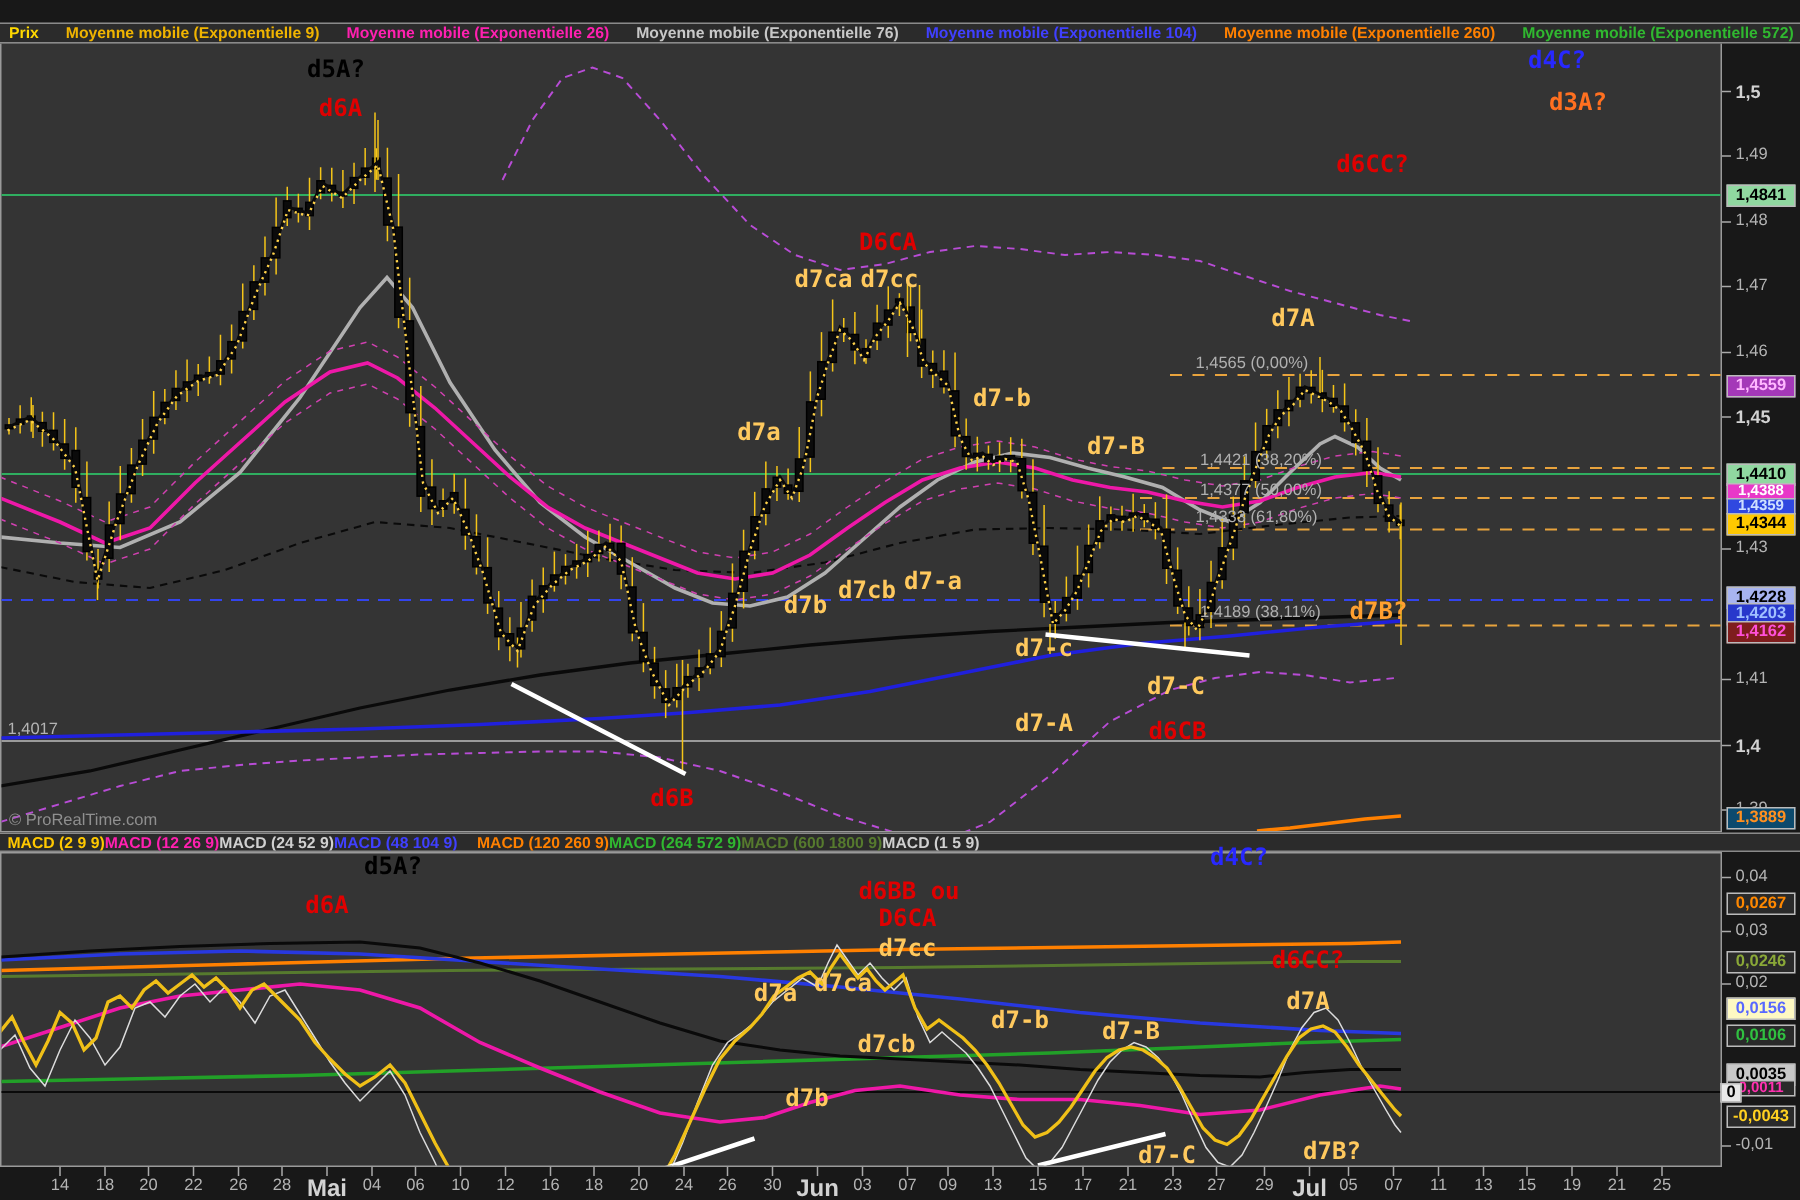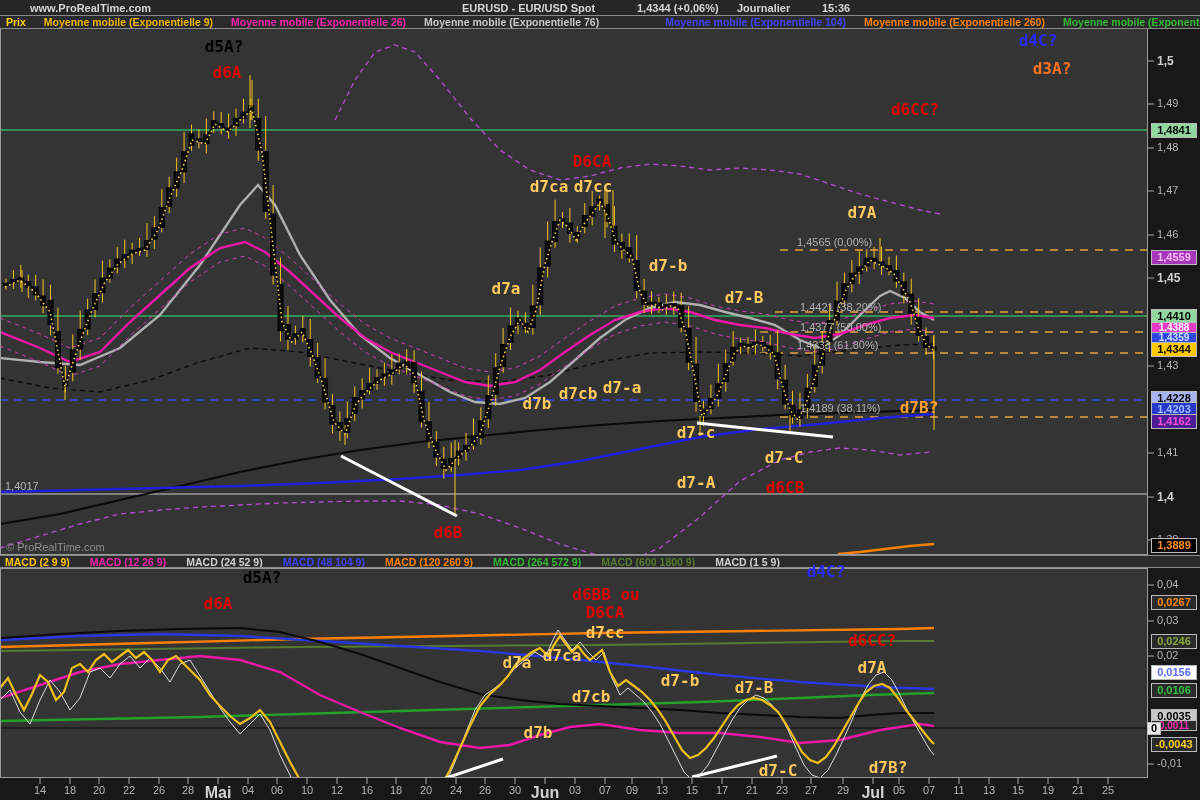--- a/index.html
+++ b/index.html
@@ -5,21 +5,21 @@
   html,body{margin:0;padding:0;background:#181818;}
   #screen{position:relative;width:1200px;height:800px;background:#181818;overflow:hidden;
           font-family:"Liberation Sans",sans-serif;}
   #chart-svg{position:absolute;left:0;top:0;z-index:1;}
   .bar{position:absolute;left:0;width:1200px;background:#2b2b2b;box-sizing:border-box;
        border-top:1px solid #8a8a8a;border-bottom:1px solid #8a8a8a;display:flex;align-items:center;
        overflow:hidden;white-space:nowrap;z-index:3;}
   #title-bar{top:0;height:15px;border:none;background:#262626;}
   #title-bar span{font-weight:bold;font-size:11px;color:#d6d6d6;}
   #legend-price{top:15px;height:14px;gap:18px;padding-left:6px;}
-  #legend-macd{top:555px;height:13px;gap:20px;padding-left:5px;}
+  #legend-macd{top:555px;height:13px;gap:0;padding-left:5px;}
   .leg{font-size:10.5px;font-weight:bold;letter-spacing:0;}
   .ann{position:absolute;z-index:4;font-family:"DejaVu Sans Mono",monospace;font-weight:bold;
        font-size:16px;transform:translate(-50%,-50%);pointer-events:none;}
   .annL{transform:translate(0,-50%);} 
   .fib{font-family:"Liberation Sans",sans-serif;font-weight:normal;font-size:11px;color:#b0b0b0;}
   .tick{position:absolute;z-index:3;font-size:11px;color:#b4b4b4;left:1157px;}
   .tickB{font-weight:bold;font-size:12px;color:#d2d2d2;}
   .pbox{position:absolute;z-index:4;left:1151px;width:44px;height:13px;line-height:13px;
         text-align:center;font-size:11px;font-weight:bold;border:1px solid #bbb;overflow:hidden;}
   .xlab{position:absolute;z-index:3;top:784px;font-size:11px;color:#b4b4b4;transform:translateX(-50%);}
@@ -389,43 +389,36 @@
       <line x1="899" y1="778" x2="899" y2="784" stroke="#aaa"></line>
       <line x1="929" y1="778" x2="929" y2="784" stroke="#aaa"></line>
       <line x1="959" y1="778" x2="959" y2="784" stroke="#aaa"></line>
       <line x1="989" y1="778" x2="989" y2="784" stroke="#aaa"></line>
       <line x1="1018" y1="778" x2="1018" y2="784" stroke="#aaa"></line>
       <line x1="1048" y1="778" x2="1048" y2="784" stroke="#aaa"></line>
       <line x1="1078" y1="778" x2="1078" y2="784" stroke="#aaa"></line>
       <line x1="1108" y1="778" x2="1108" y2="784" stroke="#aaa"></line>
     </svg>
 
-  <div class="bar" id="title-bar">
-    <span style="position:absolute;left:30px">www.ProRealTime.com</span>
-    <span style="position:absolute;left:462px">EURUSD - EUR/USD Spot</span>
-    <span style="position:absolute;left:637px">1,4344 (+0,06%)</span>
-    <span style="position:absolute;left:737px">Journalier</span>
-    <span style="position:absolute;left:822px">15:36</span>
-  </div>
 
   <div class="bar" id="legend-price">
       <span class="leg" style="color: rgb(255, 216, 0);">Prix</span>
       <span class="leg" style="color: rgb(240, 180, 0);">Moyenne mobile (Exponentielle 9)</span>
       <span class="leg" style="color: rgb(255, 32, 176);">Moyenne mobile (Exponentielle 26)</span>
       <span class="leg" style="color: rgb(200, 200, 200);">Moyenne mobile (Exponentielle 76)</span>
-      <span class="leg" style="color: rgb(64, 64, 255); margin-left: 48px;">Moyenne mobile (Exponentielle 104)</span>
+      <span class="leg" style="color: rgb(64, 64, 255);">Moyenne mobile (Exponentielle 104)</span>
       <span class="leg" style="color: rgb(255, 128, 0);">Moyenne mobile (Exponentielle 260)</span>
       <span class="leg" style="color: rgb(48, 184, 48);">Moyenne mobile (Exponentielle 572)</span>
     </div>
   <div class="bar" id="legend-macd">
       <span class="leg" style="color: rgb(255, 200, 0);">MACD (2 9 9)</span>
       <span class="leg" style="color: rgb(255, 32, 176);">MACD (12 26 9)</span>
       <span class="leg" style="color: rgb(208, 208, 208);">MACD (24 52 9)</span>
       <span class="leg" style="color: rgb(64, 64, 255);">MACD (48 104 9)</span>
-      <span class="leg" style="color: rgb(255, 128, 0);">MACD (120 260 9)</span>
+      <span class="leg" style="color: rgb(255, 128, 0); margin-left: 13px;">MACD (120 260 9)</span>
       <span class="leg" style="color: rgb(48, 184, 48);">MACD (264 572 9)</span>
       <span class="leg" style="color: rgb(86, 122, 46);">MACD (600 1800 9)</span>
       <span class="leg" style="color: rgb(208, 208, 208);">MACD (1 5 9)</span>
     </div>
   <div id="labels">
       <div class="tick tickB" style="top:54px">1,5</div>
       <div class="tick" style="top:97px">1,49</div>
       <div class="tick" style="top:141px">1,48</div>
       <div class="tick" style="top:184px">1,47</div>
       <div class="tick" style="top:228px">1,46</div>
@@ -439,25 +432,25 @@
       <div class="tick" style="top:649px">0,02</div>
       <div class="tick" style="top:757px">-0,01</div>
       <div class="pbox" style="top:122.5px;height:13px;line-height:13px;background:#90d8a0;color:#000000">1,4841</div>
       <div class="pbox" style="top:249.5px;height:13px;line-height:13px;background:#a438b8;color:#ffb8ff">1,4559</div>
       <div class="pbox" style="top:308.5px;height:13px;line-height:13px;background:#90d8a0;color:#000000">1,4410</div>
       <div class="pbox" style="top:321.5px;height:9px;line-height:9px;background:#e838c8;color:#ffffff;font-size:10px">1,4388</div>
       <div class="pbox" style="top:331.5px;height:9px;line-height:9px;background:#3048e0;color:#cfe0ff;font-size:10px">1,4359</div>
       <div class="pbox" style="top:341.5px;height:13px;line-height:13px;background:#ffc800;color:#000000">1,4344</div>
       <div class="pbox" style="top:390.5px;height:13px;line-height:13px;background:#a8b4f0;color:#000000">1,4228</div>
       <div class="pbox" style="top:401.5px;height:13px;line-height:13px;background:#2838cc;color:#a0c0ff">1,4203</div>
-      <div class="pbox" style="top:413.5px;height:13px;line-height:13px;background:#4c1d95;color:#ff50d8">1,4162</div>
-      <div class="pbox" style="top:537.5px;height:13px;line-height:13px;background:#000000;color:#ff9020">1,3889</div>
+      <div class="pbox" style="top:413.5px;height:13px;line-height:13px;background:#7f1d1d;color:#ff50d8">1,4162</div>
+      <div class="pbox" style="top:537.5px;height:13px;line-height:13px;background:#0c4a6e;color:#ff9020">1,3889</div>
       <div class="pbox" style="top:595px;height:13px;line-height:13px;background:#2a2a2a;color:#ff8800">0,0267</div>
       <div class="pbox" style="top:633.5px;height:13px;line-height:13px;background:#2a2a2a;color:#8aa838">0,0246</div>
-      <div class="pbox" style="top:664.5px;height:13px;line-height:13px;background:#ffffff;color:#5868ff">0,0156</div>
+      <div class="pbox" style="top:664.5px;height:13px;line-height:13px;background:#fef9c3;color:#5868ff">0,0156</div>
       <div class="pbox" style="top:682.5px;height:13px;line-height:13px;background:#2a2a2a;color:#30c040">0,0106</div>
       <div class="pbox" style="top:708.5px;height:13px;line-height:13px;background:#c8c8c8;color:#000000">0,0035</div>
       <div class="pbox" style="top:719.5px;height:9px;line-height:9px;background:#2a2a2a;color:#ff30b0;font-size:10px">0,0011</div>
       <div class="pbox" style="top:736.5px;height:13px;line-height:13px;background:#2a2a2a;color:#ffd020">-0,0043</div>
       <div class="pbox" style="top:722px;left:1147px;width:12px;height:11px;line-height:11px;background:#e8e8e8;color:#000">0</div>
       <div class="tick" style="left:5px;top:480px">1,4017</div>
       <div class="xlab" style="left:40px">14</div>
       <div class="xlab" style="left:70px">18</div>
       <div class="xlab" style="left:99px">20</div>
       <div class="xlab" style="left:129px">22</div>

